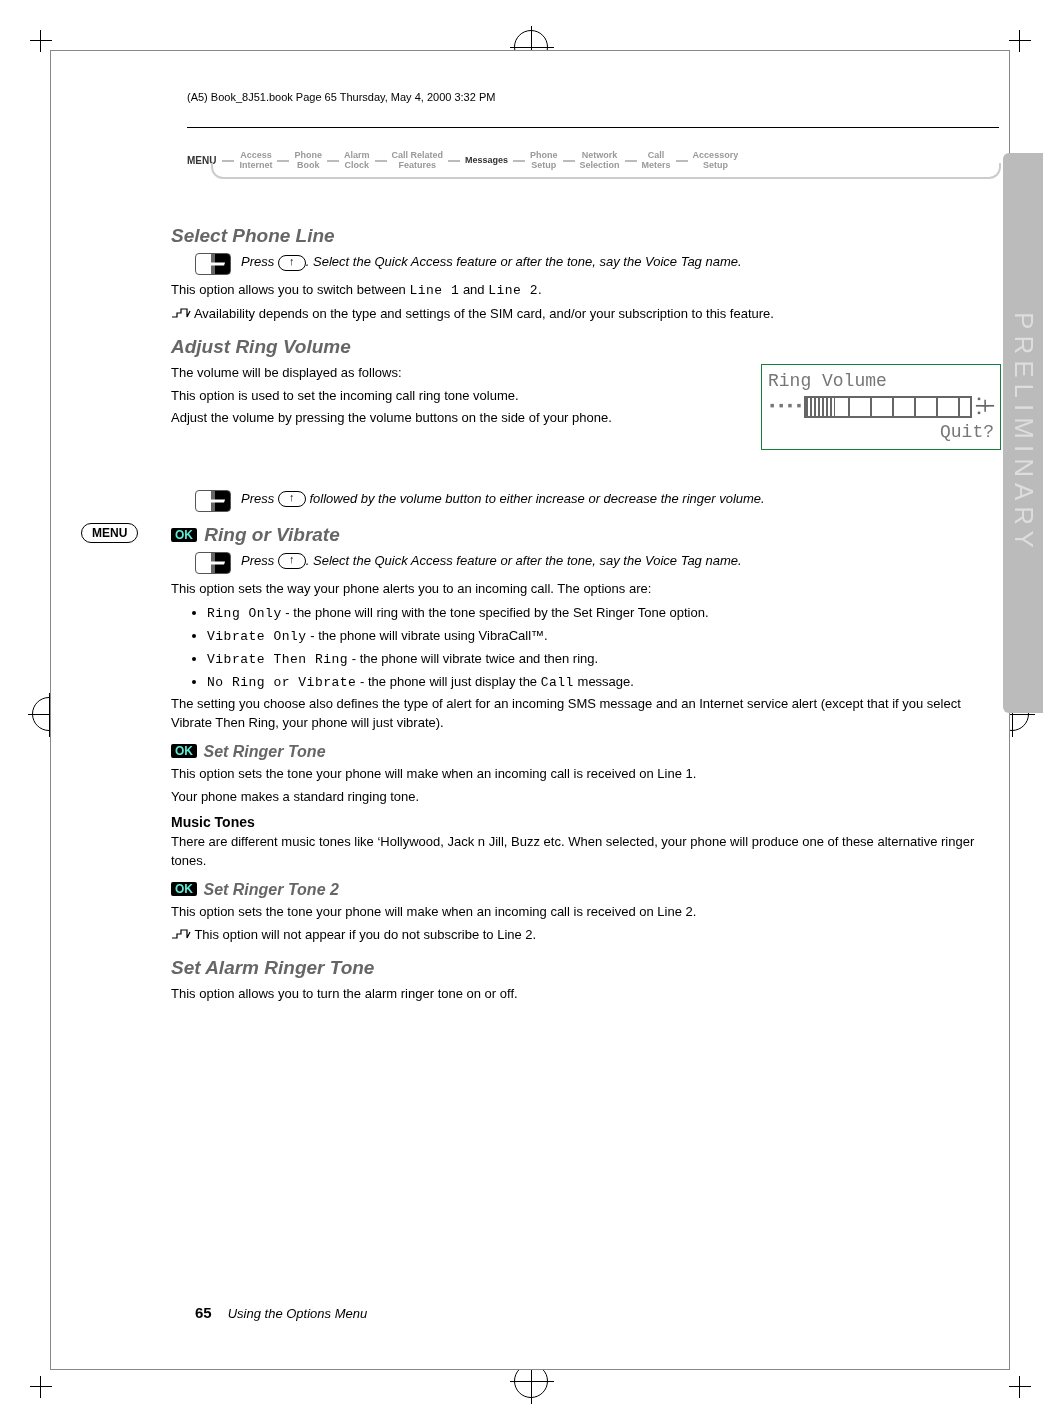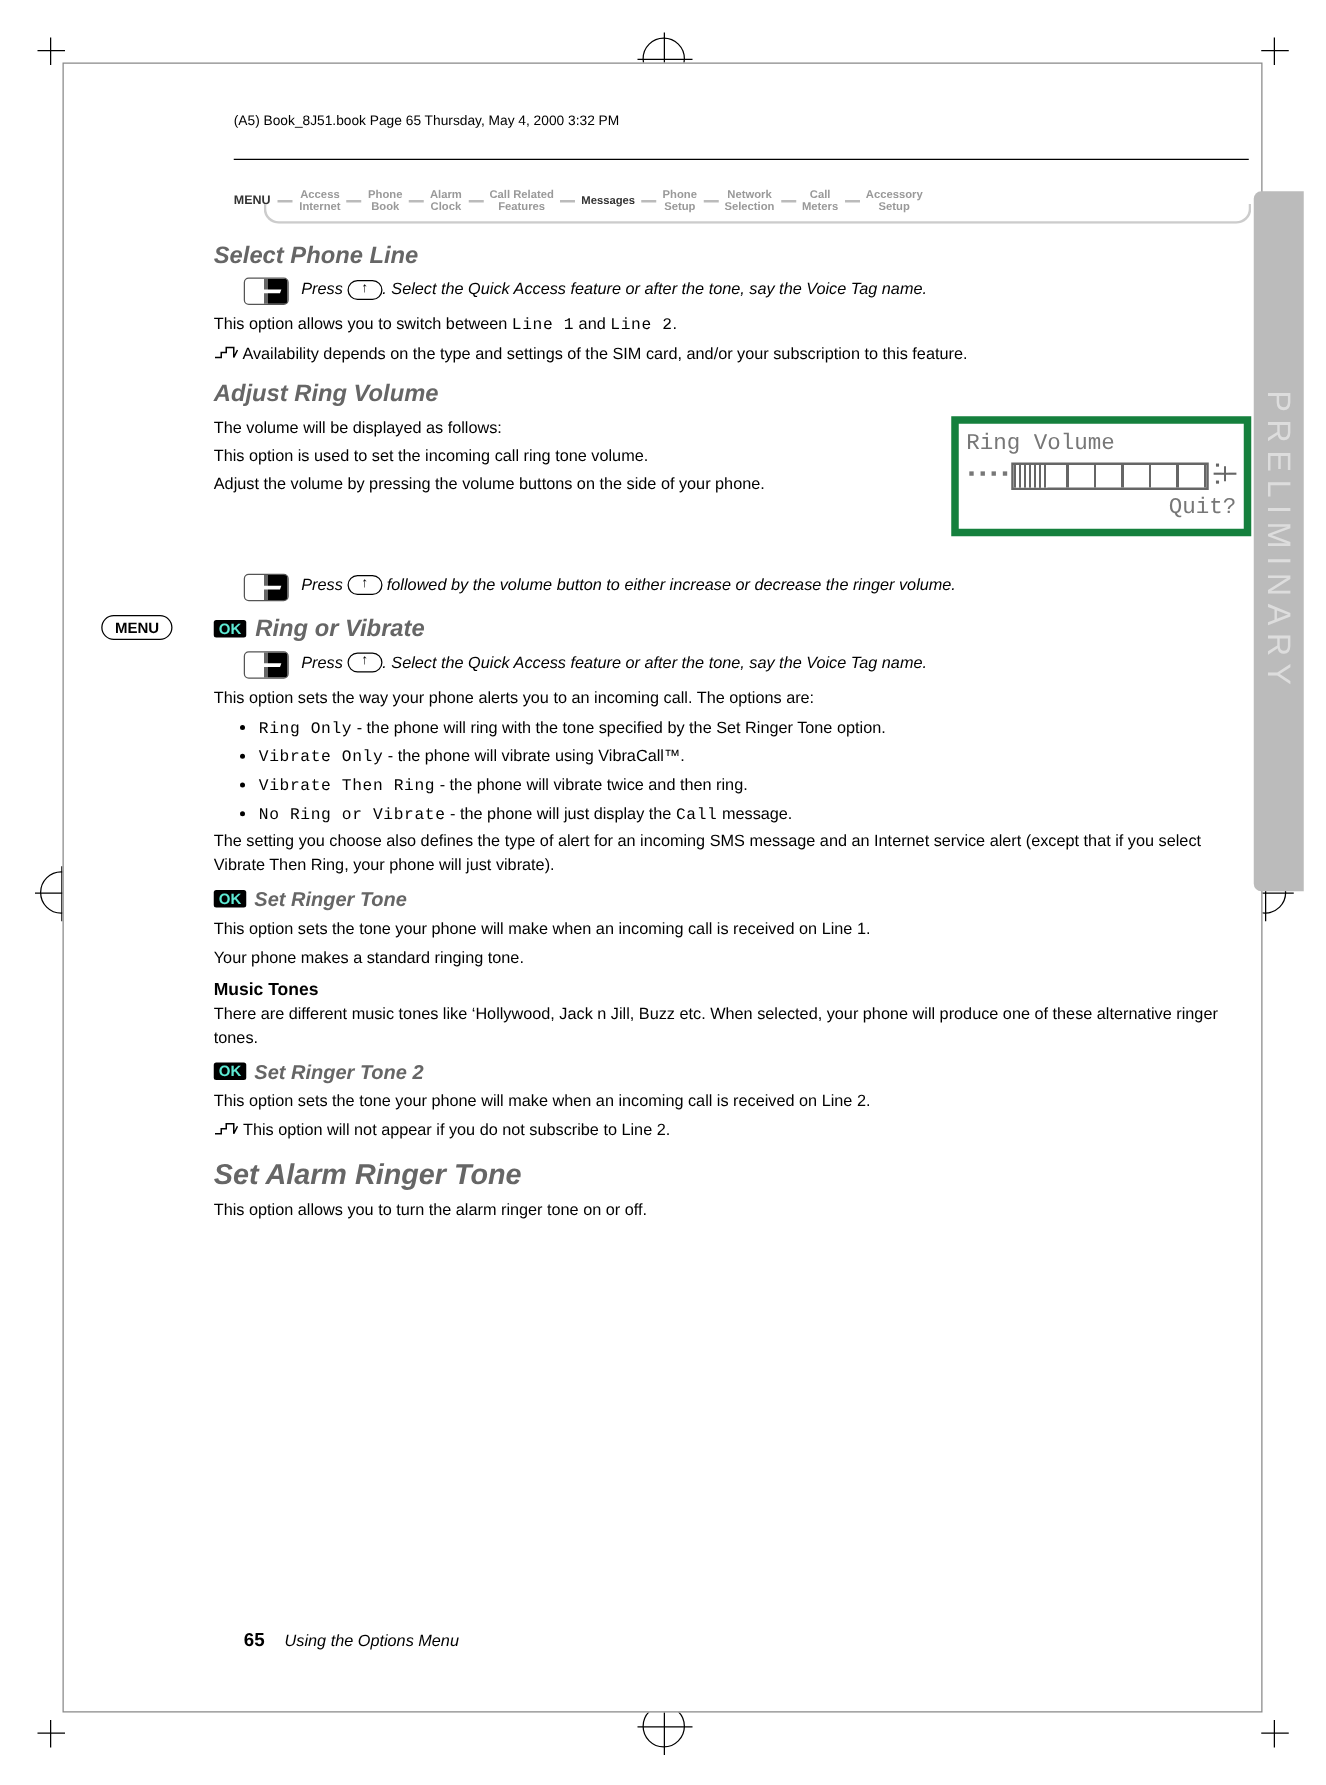--- a/index.html
+++ b/index.html
@@ -94,21 +94,21 @@
     top: 112px;
     width: 790px;
     height: 16px;
     border: 2px solid #ccc;
     border-top: none;
     border-radius: 0 0 12px 12px;
   }
 
   .content {
     position: absolute;
-    top: 131px;
+    top: 162px;
     left: 120px;
     width: 830px;
   }
 
   .h2 {
     font-family: "Arial Black", Arial, sans-serif;
     font-weight: 900;
     font-style: italic;
     font-size: 19px;
     color: #666;
@@ -208,21 +208,21 @@
     display: inline-block;
     width: 20px; height: 16px;
     vertical-align: -3px;
   }
 
   .ring-display {
     position: absolute;
     right: 0px;
     top: 0;
     width: 240px;
-    border: 6px solid #15803d;
+    border: 1px solid #15803d;
     font-family: "Courier New", monospace;
     font-size: 18px;
     color: #777;
     padding: 4px 6px 4px 6px;
     line-height: 1.4;
   }
   .ring-display .bar-row {
     display: flex;
     align-items: center;
     margin: 2px 0;
@@ -451,21 +451,21 @@
       <span>Set Ringer Tone 2</span>
     </div>
     <p class="body-p">This option sets the tone your phone will make when an incoming call is received on Line 2.</p>
     <p class="body-p">
       <svg class="hand-icon" viewBox="0 0 20 16">
           <path d="M1 12 L6 12 L6 8 L10 8 L10 4 L16 4 L16 12 L19 6" fill="none" stroke="#000" stroke-width="1.2"></path>
         </svg>
       <span>This option will not appear if you do not subscribe to Line 2.</span>
     </p>
 
-    <div class="h2" style="font-size:23px">Set Alarm Ringer Tone</div>
+    <div class="h2" style="font-size:19px">Set Alarm Ringer Tone</div>
     <p class="body-p">This option allows you to turn the alarm ringer tone on or off.</p>
 
   </div>
 
   <div class="footer">
     <span class="pn">65</span>
     <span class="ft">Using the Options Menu</span>
   </div>
 </div>
 

